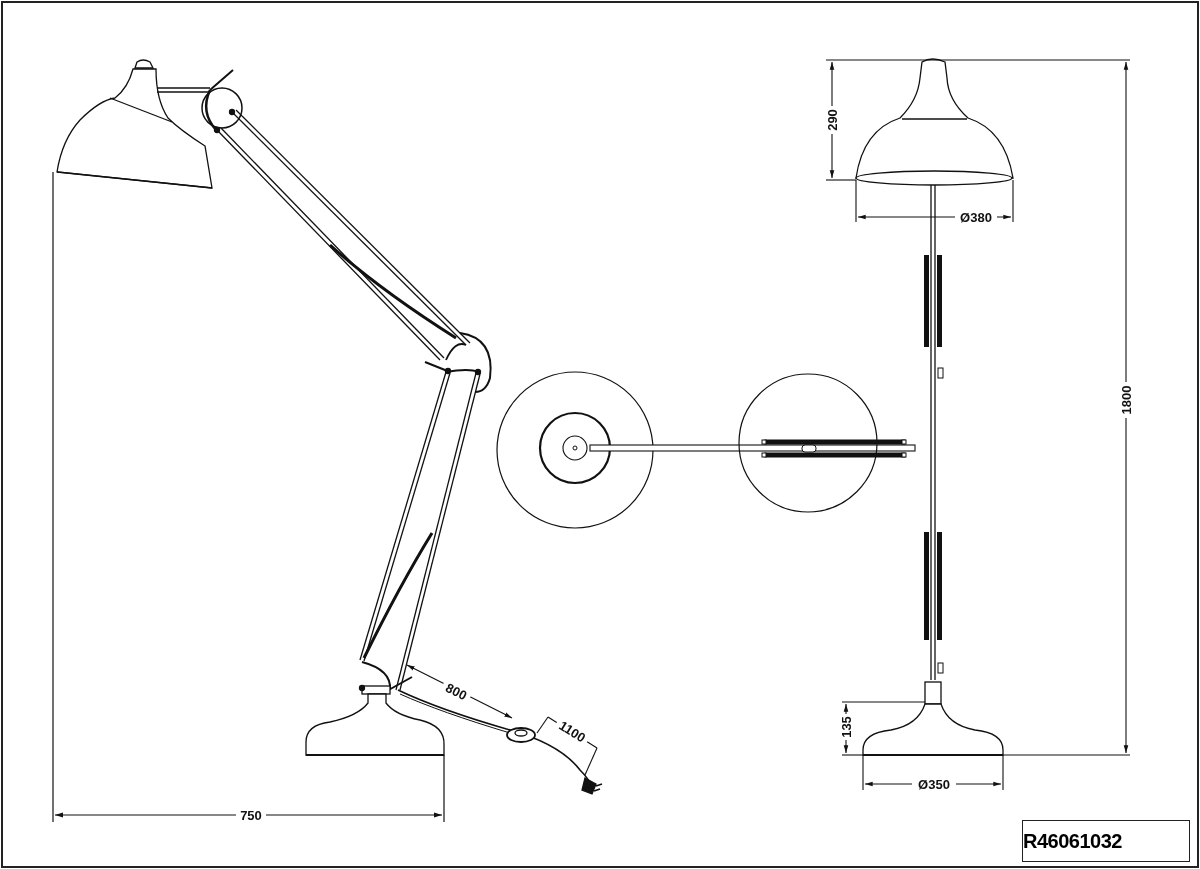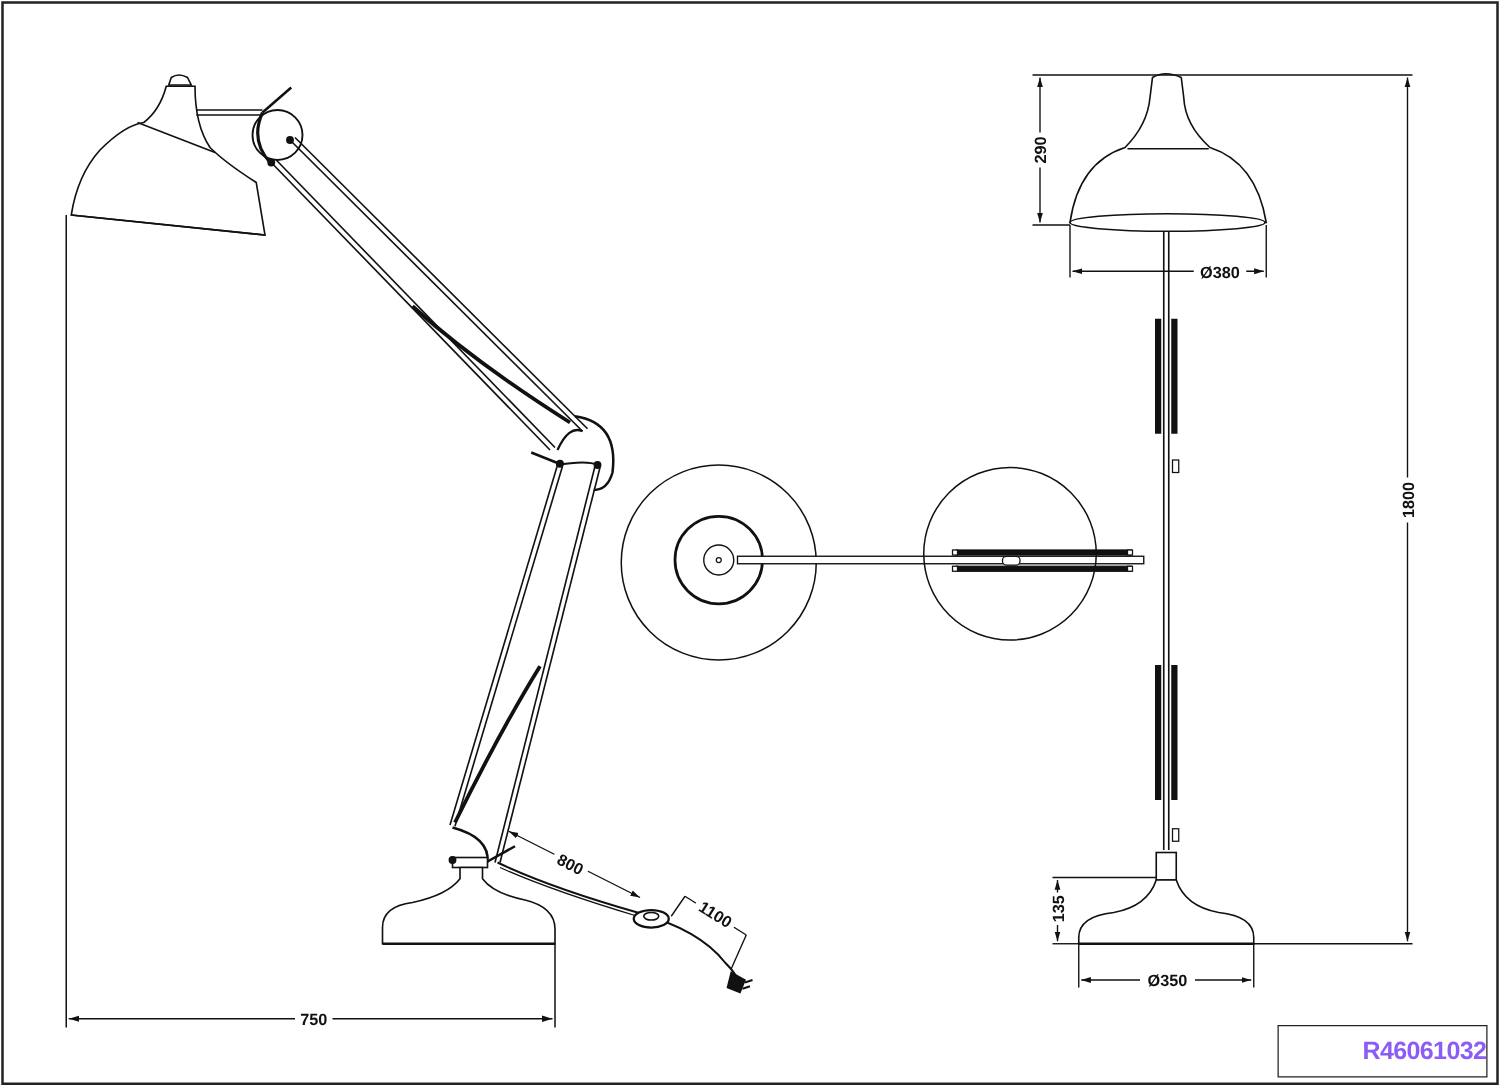--- a/index.html
+++ b/index.html
@@ -3,22 +3,22 @@
   <meta charset="utf-8">
   <style>
     html, body { margin: 0; padding: 0; background: #ffffff; }
     body { width: 1200px; height: 869px; position: relative; overflow: hidden; font-family: "Liberation Sans", sans-serif; }
     .sheet { position: absolute; left: 0; top: 0; width: 1200px; height: 869px; }
     svg { position: absolute; left: 0; top: 0; }
     .dim-text { font-family: "Liberation Sans", sans-serif; font-weight: bold; font-size: 13px; fill: #111; }
     .code-box {
       position: absolute; left: 1022px; top: 820px; width: 168px; height: 42px;
       border: 1.5px solid #222; box-sizing: border-box; background: #fff;
-      display: flex; align-items: center; justify-content: flex-end;
-      font-family: "Liberation Sans", sans-serif; font-weight: bold; font-size: 20px; color: #8b5cf6;
+      display: flex; align-items: center; justify-content: flex-start;
+      font-family: "Liberation Sans", sans-serif; font-weight: bold; font-size: 20px; color: #000000;
       letter-spacing: -0.5px;
     }
   </style>
 </head>
 <body>
 
 <div class="sheet">
 <svg width="1200" height="869" viewBox="0 0 1200 869" xmlns="http://www.w3.org/2000/svg">
   <defs>
     <marker id="arr" viewBox="0 0 10 10" refX="10" refY="5" markerWidth="7" markerHeight="7" orient="auto-start-reverse">

